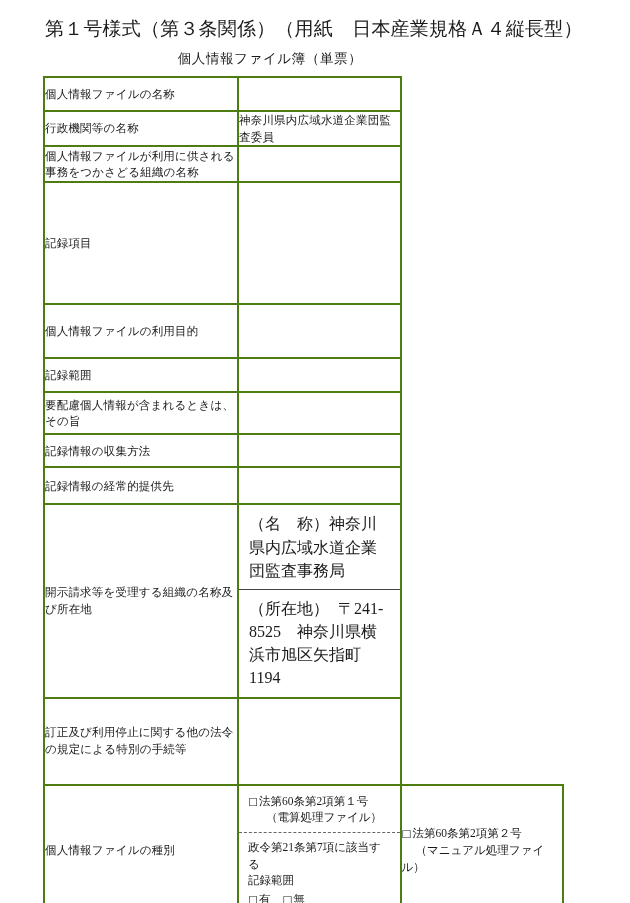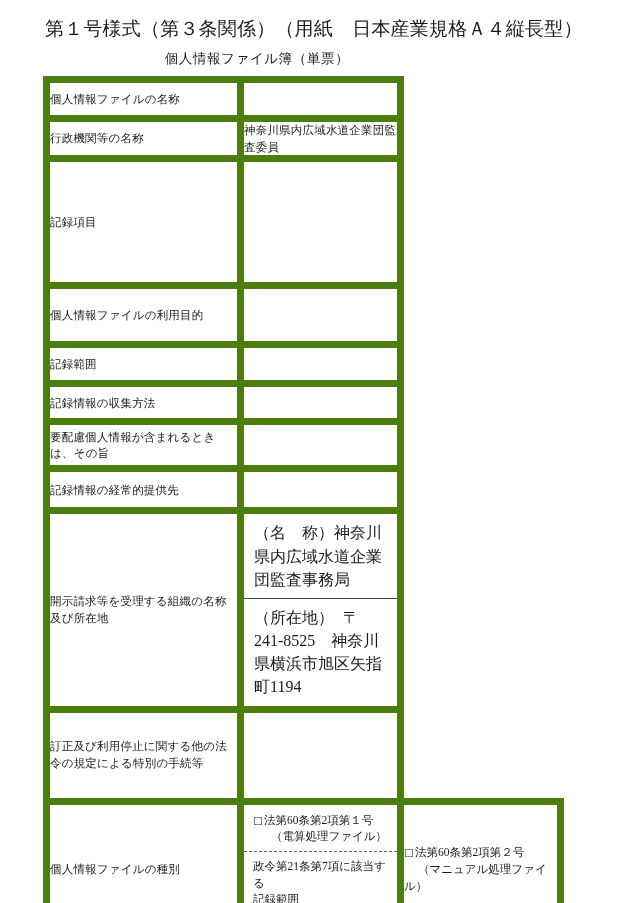--- a/index.html
+++ b/index.html
@@ -25,37 +25,37 @@
   .form-no {
     position: absolute;
     left: 45px;
     top: 16px;
     font-size: 19px;
     letter-spacing: 0.2px;
     white-space: nowrap;
   }
   .doc-title {
     position: absolute;
-    left: 4px;
+    left: 17px;
     top: 50px;
     width: 506px;
     text-align: center;
     font-size: 13.5px;
     letter-spacing: 0.6px;
   }
   table.form {
     position: absolute;
     left: 43px;
     top: 76px;
     width: 521px;
     border-collapse: collapse;
     table-layout: fixed;
   }
   table.form td {
-    border: 7px solid #4d7c0f;
+    border: 2px solid #4d7c0f;
     vertical-align: middle;
     padding: 0;
     font-size: 11.5px;
     line-height: 1.45;
   }
   td.label {
     width: 194px;
     padding: 6px 9px;
     letter-spacing: 0.2px;
   }
@@ -153,43 +153,47 @@
       <tr>
         <td class="label" style="height:32px">個人情報ファイルの名称</td>
         <td class="value"></td>
       </tr>
 
       <tr>
         <td class="label" style="height:33px">行政機関等の名称</td>
         <td class="value">神奈川県内広域水道企業団監査委員</td>
       </tr>
 
+      <tr>
+        <td class="label" style="height:34px">個人情報ファイルが利用に供される事務をつかさどる組織の名称</td>
+        <td class="value"></td>
+      </tr>
 
       <tr>
         <td class="label" style="height:120px">記録項目</td>
         <td class="value"></td>
       </tr>
 
       <tr>
         <td class="label" style="height:52px">個人情報ファイルの利用目的</td>
         <td class="value"></td>
       </tr>
 
       <tr>
         <td class="label" style="height:32px">記録範囲</td>
         <td class="value"></td>
       </tr>
 
       <tr>
+        <td class="label" style="height:40px">要配慮個人情報が含まれるときは、その旨</td>
+        <td class="value"></td>
+      </tr>
+
+      <tr>
         <td class="label" style="height:31px">記録情報の収集方法</td>
-        <td class="value"></td>
-      </tr>
-
-      <tr>
-        <td class="label" style="height:40px">要配慮個人情報が含まれるときは、その旨</td>
         <td class="value"></td>
       </tr>
 
       <tr>
         <td class="label" style="height:35px">記録情報の経常的提供先</td>
         <td class="value"></td>
       </tr>
 
       <tr>
         <td class="label" style="height:73px">開示請求等を受理する組織の名称及び所在地</td>

